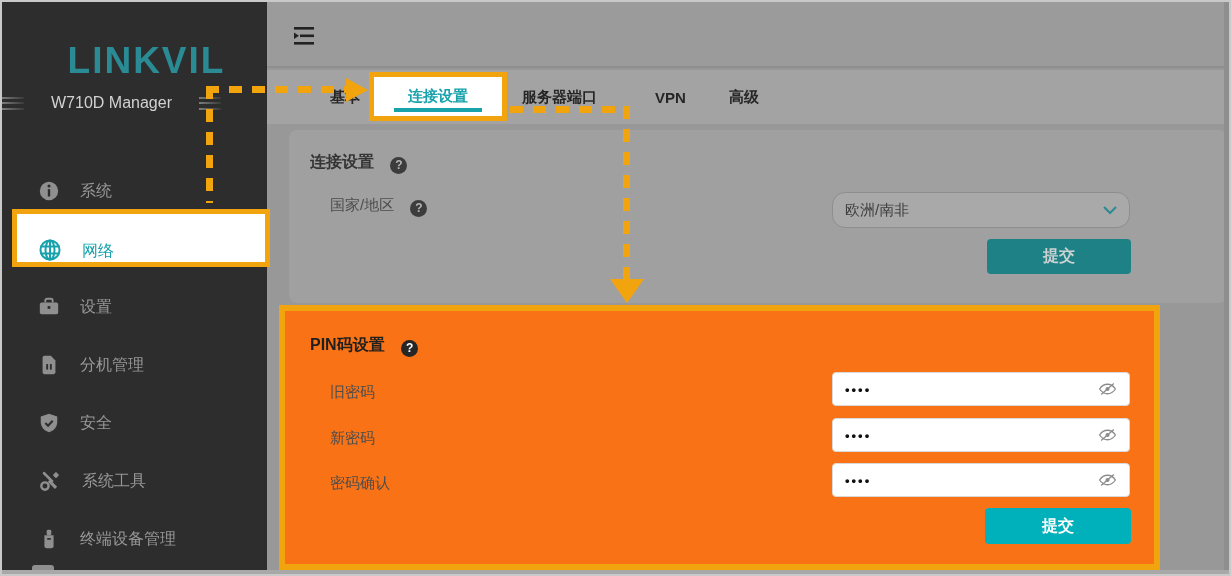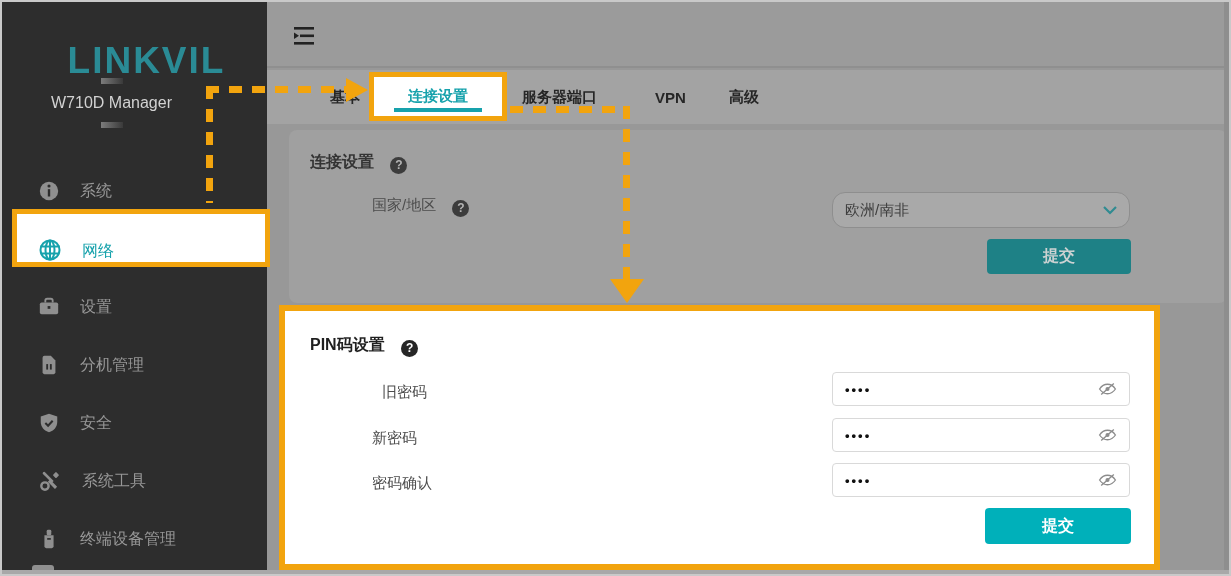--- a/index.html
+++ b/index.html
@@ -4,21 +4,21 @@
 <style>
   html,body{margin:0;padding:0;background:#7f7f7f;}
   *{box-sizing:border-box;font-family:"Liberation Sans","DejaVu Sans",sans-serif;}
   #screen{position:relative;width:1231px;height:576px;background:#989898;overflow:hidden;
           border:2px solid #c9c9c9;}
   
   #sidebar{position:absolute;left:0;top:0;width:265px;height:568px;background:#2d2d2d;}
   .logo{position:absolute;left:0;top:38px;width:265px;text-align:center;
         font-size:37px;font-weight:700;letter-spacing:2px;color:#2a8b95;margin-left:12px;}
   .subtitle-row{position:absolute;left:0;top:90px;width:219px;height:22px;
-        display:flex;align-items:center;justify-content:center;gap:10px;flex-direction:column;}
+        display:flex;align-items:center;justify-content:space-between;gap:10px;}
   .subtitle{color:#d2d2d2;font-size:16px;}
   .speedlines{width:22px;height:13px;display:flex;flex-direction:column;justify-content:space-between;}
   .speedlines i{display:block;height:2px;background:linear-gradient(90deg,#7c7c7c,#3a3a3a);}
   .menu{position:absolute;left:0;top:142px;width:265px;}
   .menu-item{position:relative;height:58px;display:flex;align-items:flex-end;padding-left:36px;gap:20px;
              color:#979797;font-size:16px;}
   .menu-item svg{flex:0 0 auto;}
   .menu-item.active-box{position:absolute;left:10px;top:57px;width:258px;height:58px;
         background:#ffffff;border:5px solid #f2a40e;color:#17a2ac;padding-left:21px;z-index:5;margin-top:8px;}
   .partial-icon{position:absolute;left:30px;top:420px;width:22px;height:8px;background:#8f8f8f;border-radius:3px 3px 0 0;}
@@ -32,28 +32,28 @@
   .tab-active-box{position:absolute;left:102px;top:2px;width:138px;height:49px;background:#ffffff;
        border:5px solid #f2a40e;display:flex;align-items:center;justify-content:center;z-index:6;}
   .tab-active-label{color:#17a2ac;font-size:15px;font-weight:700;}
   .tab-underline{position:absolute;left:20px;bottom:4px;width:88px;height:4px;background:#17a2ac;}
   
   #card1{position:absolute;left:22px;top:128px;width:938px;height:173px;background:#a0a0a0;border-radius:8px;}
   .sec-title{position:absolute;font-size:16px;font-weight:700;color:#343434;}
   .q-icon{display:inline-block;width:17px;height:17px;border-radius:50%;background:#3c3c3c;color:#b5b5b5;
           font-size:12px;font-weight:700;text-align:center;line-height:17px;vertical-align:-2px;}
   .q-icon.bright{background:#262626;color:#ffffff;}
-  .field-label{position:absolute;font-size:15px;color:#4c4c4c;margin-left:42px;}
+  .field-label{position:absolute;font-size:15px;color:#4c4c4c;}
   .dropdown{position:absolute;left:543px;top:62px;width:298px;height:36px;background:#a9a9a9;
        border:1px solid #8e8e8e;border-radius:13px;display:flex;align-items:center;
        padding:0 12px;font-size:15px;color:#3d3d3d;justify-content:space-between;}
   .btn-dim{position:absolute;left:698px;top:109px;width:144px;height:35px;background:#1e8186;
        border-radius:4px;color:#ccd2d2;font-size:16px;font-weight:700;display:flex;align-items:center;justify-content:center;}
   
-  #pinbox{position:absolute;left:12px;top:303px;width:881px;height:265px;background:#ffffff;
+  #pinbox{position:absolute;left:12px;top:303px;width:881px;height:265px;background:#f97316;
        border:6px solid #f2a40e;z-index:7;}
   #pinbox .sec-title{color:#1f1f1f;}
   #pinbox .field-label{color:#4d4d4d;}
   .pwd-input{position:absolute;left:547px;width:298px;height:34px;background:#ffffff;
        border:1px solid #d9d9d9;border-radius:4px;display:flex;align-items:center;
        padding:0 12px;justify-content:space-between;}
   .pwd-dots{font-size:13px;font-weight:700;color:#111;letter-spacing:2px;}
   .btn-bright{position:absolute;left:700px;top:197px;width:146px;height:36px;background:#00b0ba;
        border-radius:4px;color:#ffffff;font-size:16px;font-weight:700;display:flex;align-items:center;justify-content:center;}
   
@@ -198,21 +198,21 @@
       </div>
       <div class="btn-dim">提交</div>
     </div>
 
     <div id="pinbox">
       <div class="sec-title" style="left:25px;top:24px;">
         <span>PIN码设置</span>
         <span class="q-icon bright" style="margin-left:12px;">?</span>
       </div>
 
-      <div class="field-label" style="left:55px;top:72px;text-align:center;">旧密码</div>
+      <div class="field-label" style="left:45px;top:72px;text-align:center;">旧密码</div>
       <div class="pwd-input" style="top:61px;">
         <span class="pwd-dots">••••</span>
         <svg width="19" height="16" viewBox="0 0 24 20">
           <path d="M2 10s4-6 10-6 10 6 10 6-4 6-10 6S2 10 2 10z" fill="none" stroke="#8c8c8c" stroke-width="1.7"></path>
           <circle cx="12" cy="10" r="2.6" fill="#8c8c8c"></circle>
           <line x1="4" y1="17" x2="20" y2="3" stroke="#8c8c8c" stroke-width="1.7"></line>
         </svg>
       </div>
 
       <div class="field-label" style="left:45px;top:118px;">新密码</div>

